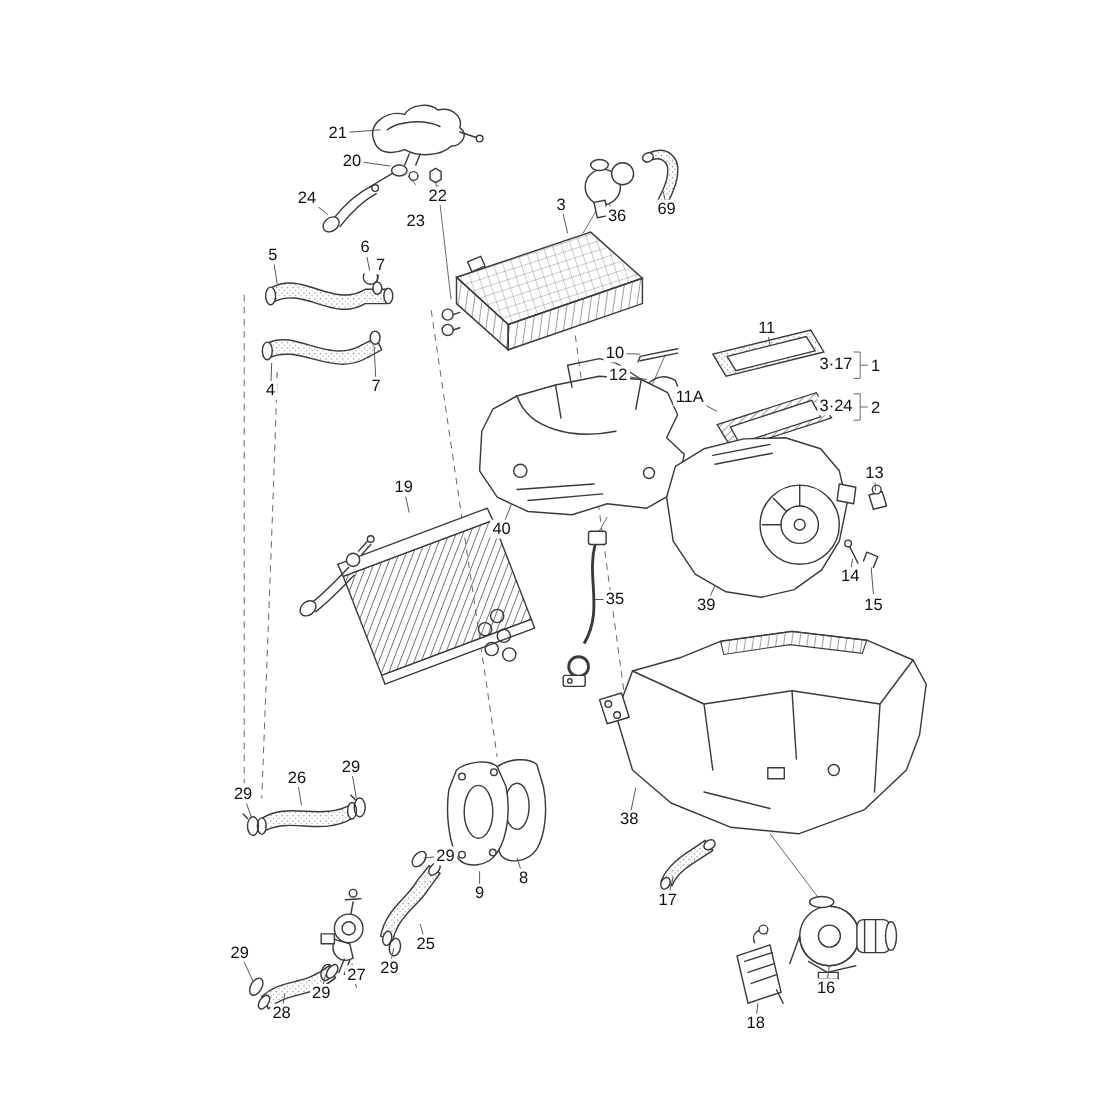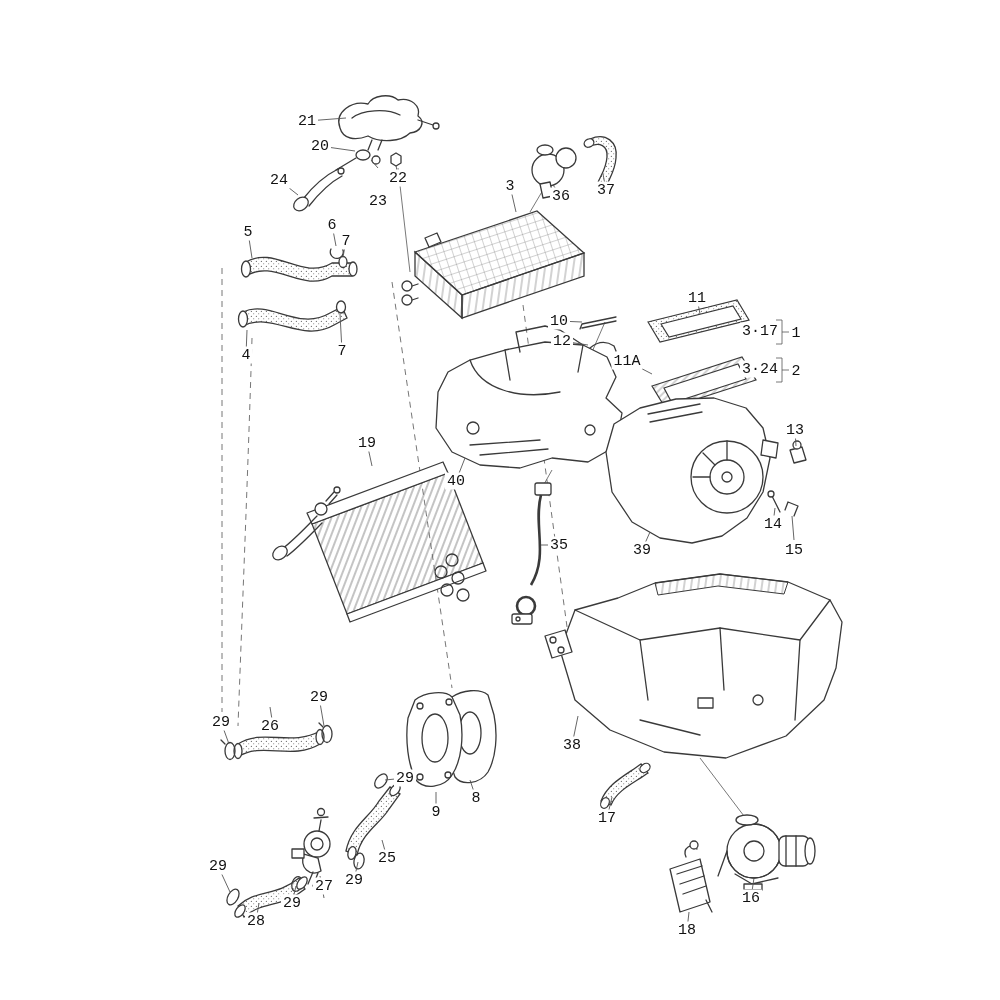--- a/index.html
+++ b/index.html
@@ -1,18 +1,18 @@
 <!DOCTYPE html>
 <html><head>
 <meta charset="utf-8">
 <style>
   html,body{margin:0;padding:0;background:#fff;}
   #stage{
     position:relative;width:848px;height:1000px;background:#fff;
-    font-family:Liberation Mono, monospace;overflow:hidden;
+    font-family:Liberation Sans, sans-serif;overflow:hidden;
   }
   #art{position:absolute;left:0;top:0;}
   .part-label{
     position:absolute;transform:translate(-50%,-50%);
     font-size:15px;line-height:1;color:var(--label-color,#111);
     background:#fff;padding:1px 2px;white-space:nowrap;user-select:none;
   }
   .ln{fill:none;stroke:#3a3a3a;stroke-width:1.3;stroke-linejoin:round;stroke-linecap:round;}
   .thin{fill:none;stroke:#555;stroke-width:0.8;}
   .dash{fill:none;stroke:#666;stroke-width:0.9;stroke-dasharray:6 5;}
@@ -343,21 +343,21 @@
 </svg>
 
 <div id="labels">
       <div class="part-label" style="left: 307px; top: 121px;">21</div>
       <div class="part-label" style="left: 320px; top: 146px;">20</div>
       <div class="part-label" style="left: 378px; top: 168px; margin-top: 33px;">23</div>
       <div class="part-label" style="left: 398px; top: 178px;">22</div>
       <div class="part-label" style="left: 279px; top: 180px;">24</div>
       <div class="part-label" style="left: 510px; top: 186px;">3</div>
       <div class="part-label" style="left: 561px; top: 196px;">36</div>
-      <div class="part-label" style="left: 606px; top: 190px;">37</div>
+      <div class="part-label" style="left: 606px; top: 190px;">69</div>
       <div class="part-label" style="left: 248px; top: 232px;">5</div>
       <div class="part-label" style="left: 332px; top: 225px;">6</div>
       <div class="part-label" style="left: 346px; top: 241px;">7</div>
       <div class="part-label" style="left: 246px; top: 355px;">4</div>
       <div class="part-label" style="left: 342px; top: 351px;">7</div>
       <div class="part-label" style="left: 559px; top: 321px;">10</div>
       <div class="part-label" style="left: 562px; top: 341px;">12</div>
       <div class="part-label" style="left: 697px; top: 298px;">11</div>
       <div class="part-label" style="left: 627px; top: 361px;">11A</div>
       <div class="part-label" style="left: 760px; top: 331px;">3·17</div>
@@ -365,21 +365,21 @@
       <div class="part-label" style="left: 760px; top: 369px;">3·24</div>
       <div class="part-label" style="left: 796px; top: 371px;">2</div>
       <div class="part-label" style="left: 367px; top: 443px;">19</div>
       <div class="part-label" style="left: 456px; top: 481px;">40</div>
       <div class="part-label" style="left: 795px; top: 430px;">13</div>
       <div class="part-label" style="left: 773px; top: 524px; text-align: center;">14</div>
       <div class="part-label" style="left: 794px; top: 540px; margin-top: 10px;">15</div>
       <div class="part-label" style="left: 559px; top: 545px;">35</div>
       <div class="part-label" style="left: 642px; top: 550px;">39</div>
       <div class="part-label" style="left: 572px; top: 745px;">38</div>
-      <div class="part-label" style="left: 270px; top: 726px;">26</div>
+      <div class="part-label" style="left: 270px; top: 707px;">26</div>
       <div class="part-label" style="left: 221px; top: 722px;">29</div>
       <div class="part-label" style="left: 319px; top: 697px;">29</div>
       <div class="part-label" style="left: 405px; top: 778px;">29</div>
       <div class="part-label" style="left: 436px; top: 812px;">9</div>
       <div class="part-label" style="left: 476px; top: 798px;">8</div>
       <div class="part-label" style="left: 607px; top: 818px;">17</div>
       <div class="part-label" style="left: 387px; top: 858px;">25</div>
       <div class="part-label" style="left: 354px; top: 880px;">29</div>
       <div class="part-label" style="left: 324px; top: 886px;">27</div>
       <div class="part-label" style="left: 218px; top: 866px;">29</div>

